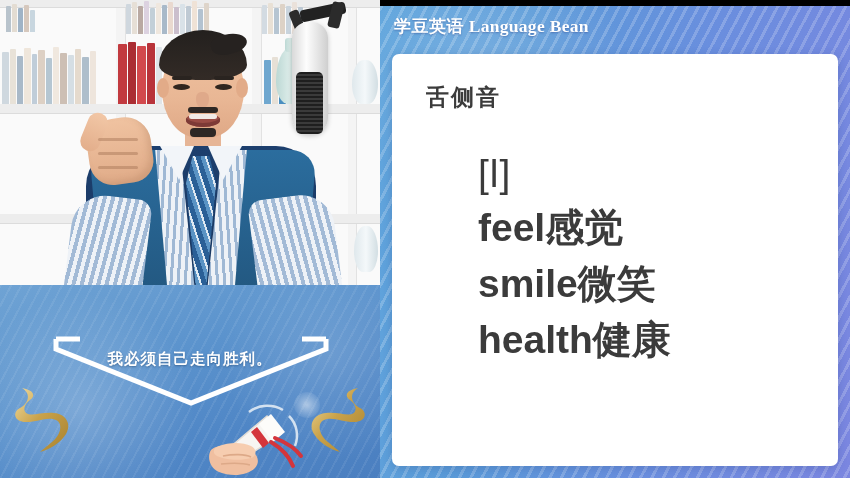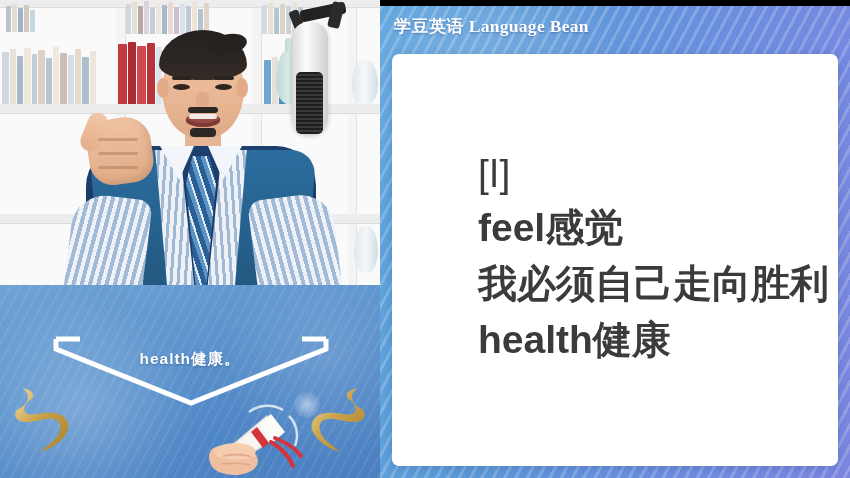--- a/index.html
+++ b/index.html
@@ -298,21 +298,21 @@
       <div class="qb-glow"></div>
       <div class="qb-glow2"></div>
 
 
       <svg class="bracket-svg" width="278" height="76" viewBox="0 0 278 76">
         <path d="M4 6 L4 16 L139 70 L274 16 L274 6" fill="none" stroke="#ffffff" stroke-width="5" stroke-linejoin="miter"></path>
         <path d="M4 6 L28 6 M250 6 L274 6" stroke="#ffffff" stroke-width="5" stroke-linecap="butt"></path>
       </svg>
 
       <div class="quote-zh">
-        <div>health健康。</div>
+        <div>我必须自己走向胜利。</div>
       </div>
 
       <div class="badge-blur"></div>
 
       <svg class="ribbon-l" width="72" height="68" viewBox="0 0 72 68">
         <defs>
           <linearGradient id="gold1" x1="0" y1="0" x2="1" y2="1">
             <stop offset="0%" stop-color="#f0dca0"></stop>
               <stop offset="45%" stop-color="#c9a24a"></stop>
             <stop offset="100%" stop-color="#a8822f"></stop>
@@ -352,22 +352,23 @@
     <div class="slide-stripes"></div>
     <div class="slide-sheen"></div>
 
     <div id="slide-header">
       <div class="brand">
         <span>学豆英语</span><span class="brand-en"> Language Bean</span>
       </div>
     </div>
 
     <div id="content-card">
+      <div class="card-title">舌侧音</div>
       <div class="word-list">
         <div class="phoneme">[l]</div>
         <div class="word">feel感觉</div>
-        <div class="word">我必须自己走向胜利</div>
+        <div class="word">smile微笑</div>
         <div class="word">health健康</div>
       </div>
     </div>
   </div>
 
 </div>
 
 </body></html>

